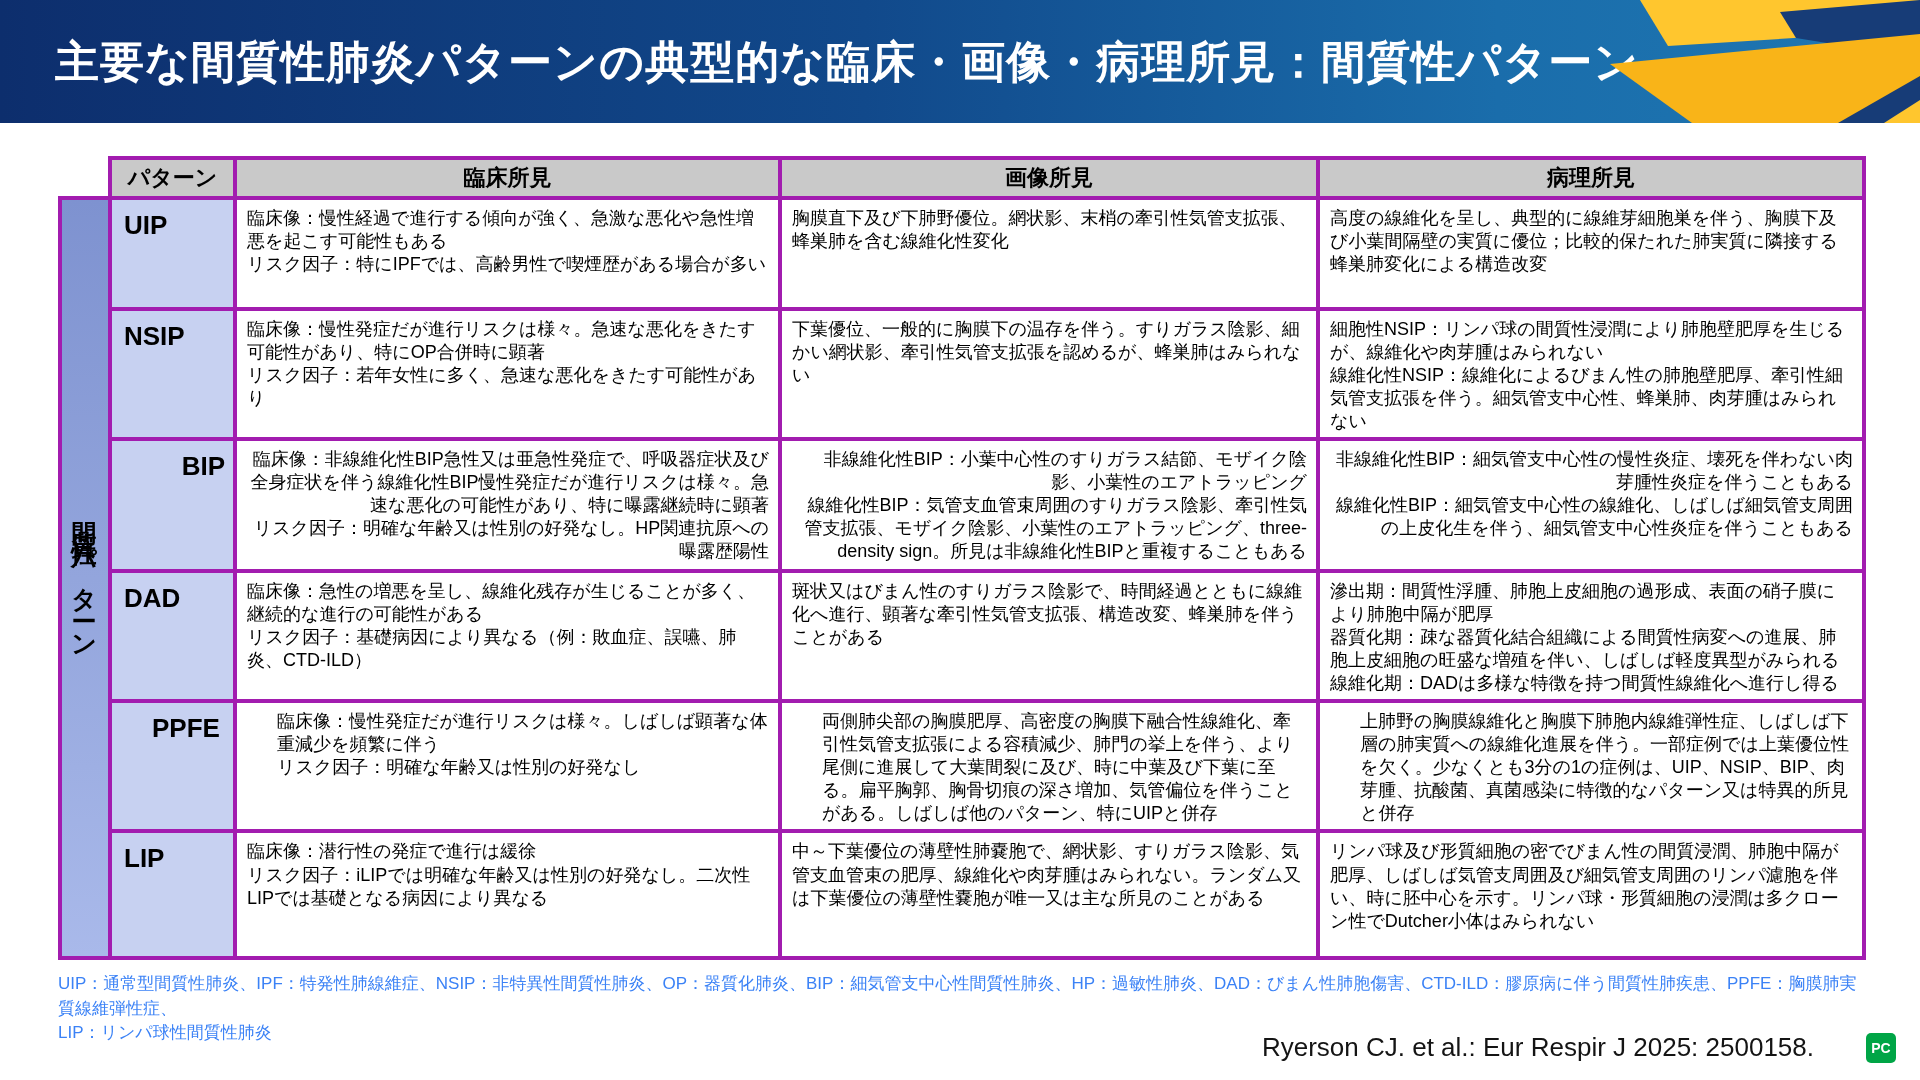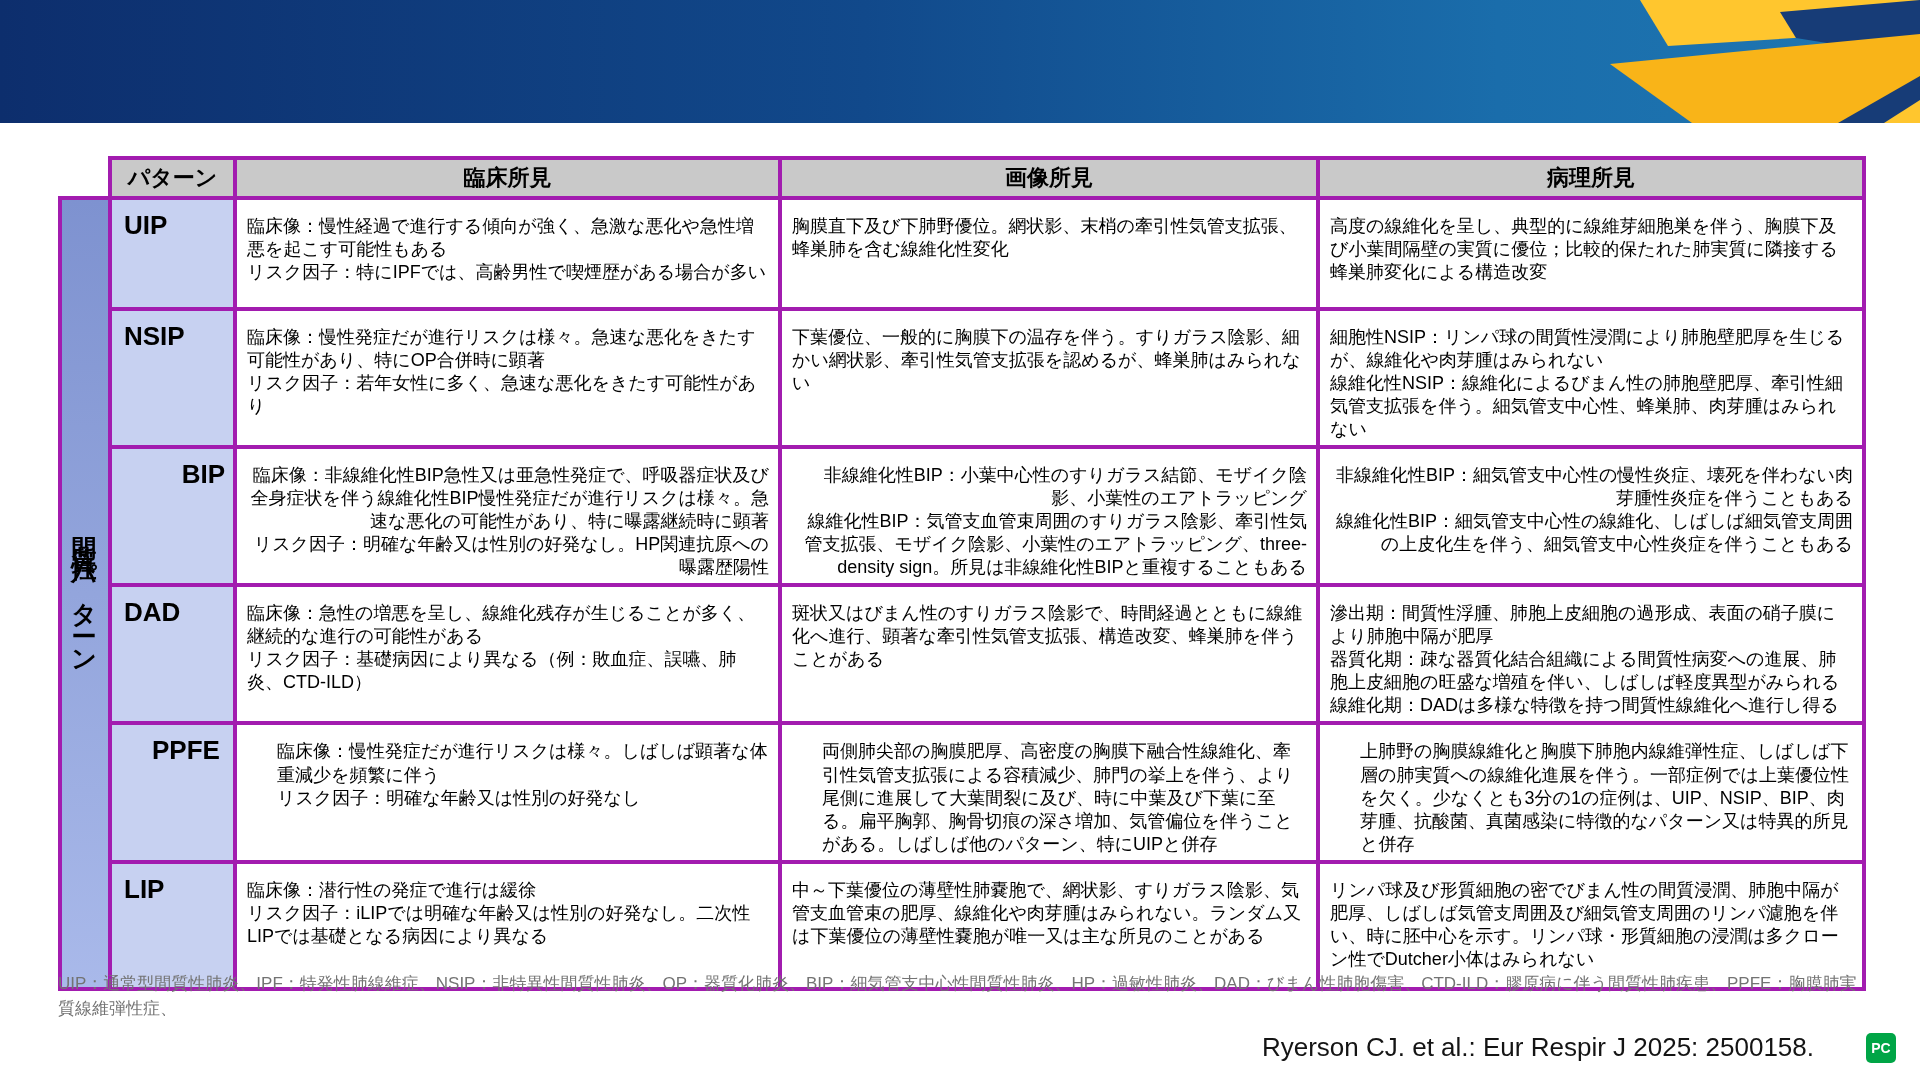--- a/index.html
+++ b/index.html
@@ -39,47 +39,47 @@
     font-size:25px;font-weight:bold;letter-spacing:10px;color:#000;
   }
   td.pat{
     background:#c7d1f1;font-size:26px;font-weight:bold;color:#000;
     padding:10px 8px 4px 12px;
   }
   td.cell{background:#ffffff;padding:7px 9px 4px 10px;}
   .cell-text{
     font-size:18px;line-height:1.28;color:#000;white-space:pre-wrap;
     word-break:break-word;
-    margin-top:8px;
   }
   tr.r-uip  td{height:111px;}
   tr.r-nsip td{height:122px;}
   tr.r-bip  td{height:132px;text-align:right;}
   tr.r-dad  td{height:123px;}
   tr.r-ppfe td{height:127px;padding-left:40px;}
   tr.r-lip  td{height:127px;}
   
   .footnote{
     position:absolute;left:58px;top:972px;width:1810px;
-    font-size:17px;line-height:1.45;color:#737373;
+    font-size:17px;line-height:1.45;color:#3b82f6;
   }
   .citation-bar{
     position:absolute;right:24px;top:1032px;display:flex;align-items:center;gap:6px;
   }
   .citation{font-size:26px;color:#141414;}
   .pc-logo{
     width:30px;height:30px;border-radius:5px;background:#00a546;
     display:flex;align-items:center;justify-content:center;
     color:#fff;font-size:14px;font-weight:bold;letter-spacing:0;margin-left:46px;
   }
 </style>
 </head>
 <body>
 
 <div class="banner">
+  <div class="banner-title">主要な間質性肺炎パターンの典型的な臨床・画像・病理所見：間質性パターン</div>
   <svg class="banner-deco" viewBox="0 0 380 123" aria-hidden="true">
     <polygon points="100,0 380,0 380,30 128,46" fill="#ffc62e"></polygon>
     <polygon points="240,12 380,0 380,58 256,38" fill="#173c77"></polygon>
     <polygon points="70,64 380,34 380,123 152,123" fill="#f9b418"></polygon>
     <polygon points="298,123 380,76 380,123" fill="#173c77"></polygon>
     <polygon points="344,123 380,100 380,123" fill="#ffc62e"></polygon>
   </svg>
 </div>
 
 <div class="tbl-wrap">
@@ -186,18 +186,19 @@
         <td class="cell">
             <div class="cell-text">リンパ球及び形質細胞の密でびまん性の間質浸潤、肺胞中隔が肥厚、しばしば気管支周囲及び細気管支周囲のリンパ濾胞を伴い、時に胚中心を示す。リンパ球・形質細胞の浸潤は多クローン性でDutcher小体はみられない</div>
           </td>
       </tr>
     </tbody>
   </table>
 </div>
 
 <div class="footnote">
   <div>UIP：通常型間質性肺炎、IPF：特発性肺線維症、NSIP：非特異性間質性肺炎、OP：器質化肺炎、BIP：細気管支中心性間質性肺炎、HP：過敏性肺炎、DAD：びまん性肺胞傷害、CTD-ILD：膠原病に伴う間質性肺疾患、PPFE：胸膜肺実質線維弾性症、</div>
+  <div>LIP：リンパ球性間質性肺炎</div>
 </div>
 
 <div class="citation-bar">
   <span class="citation">Ryerson CJ. et al.: Eur Respir J 2025: 2500158.</span>
   <span class="pc-logo">PC</span>
 </div>
 
 </body></html>

